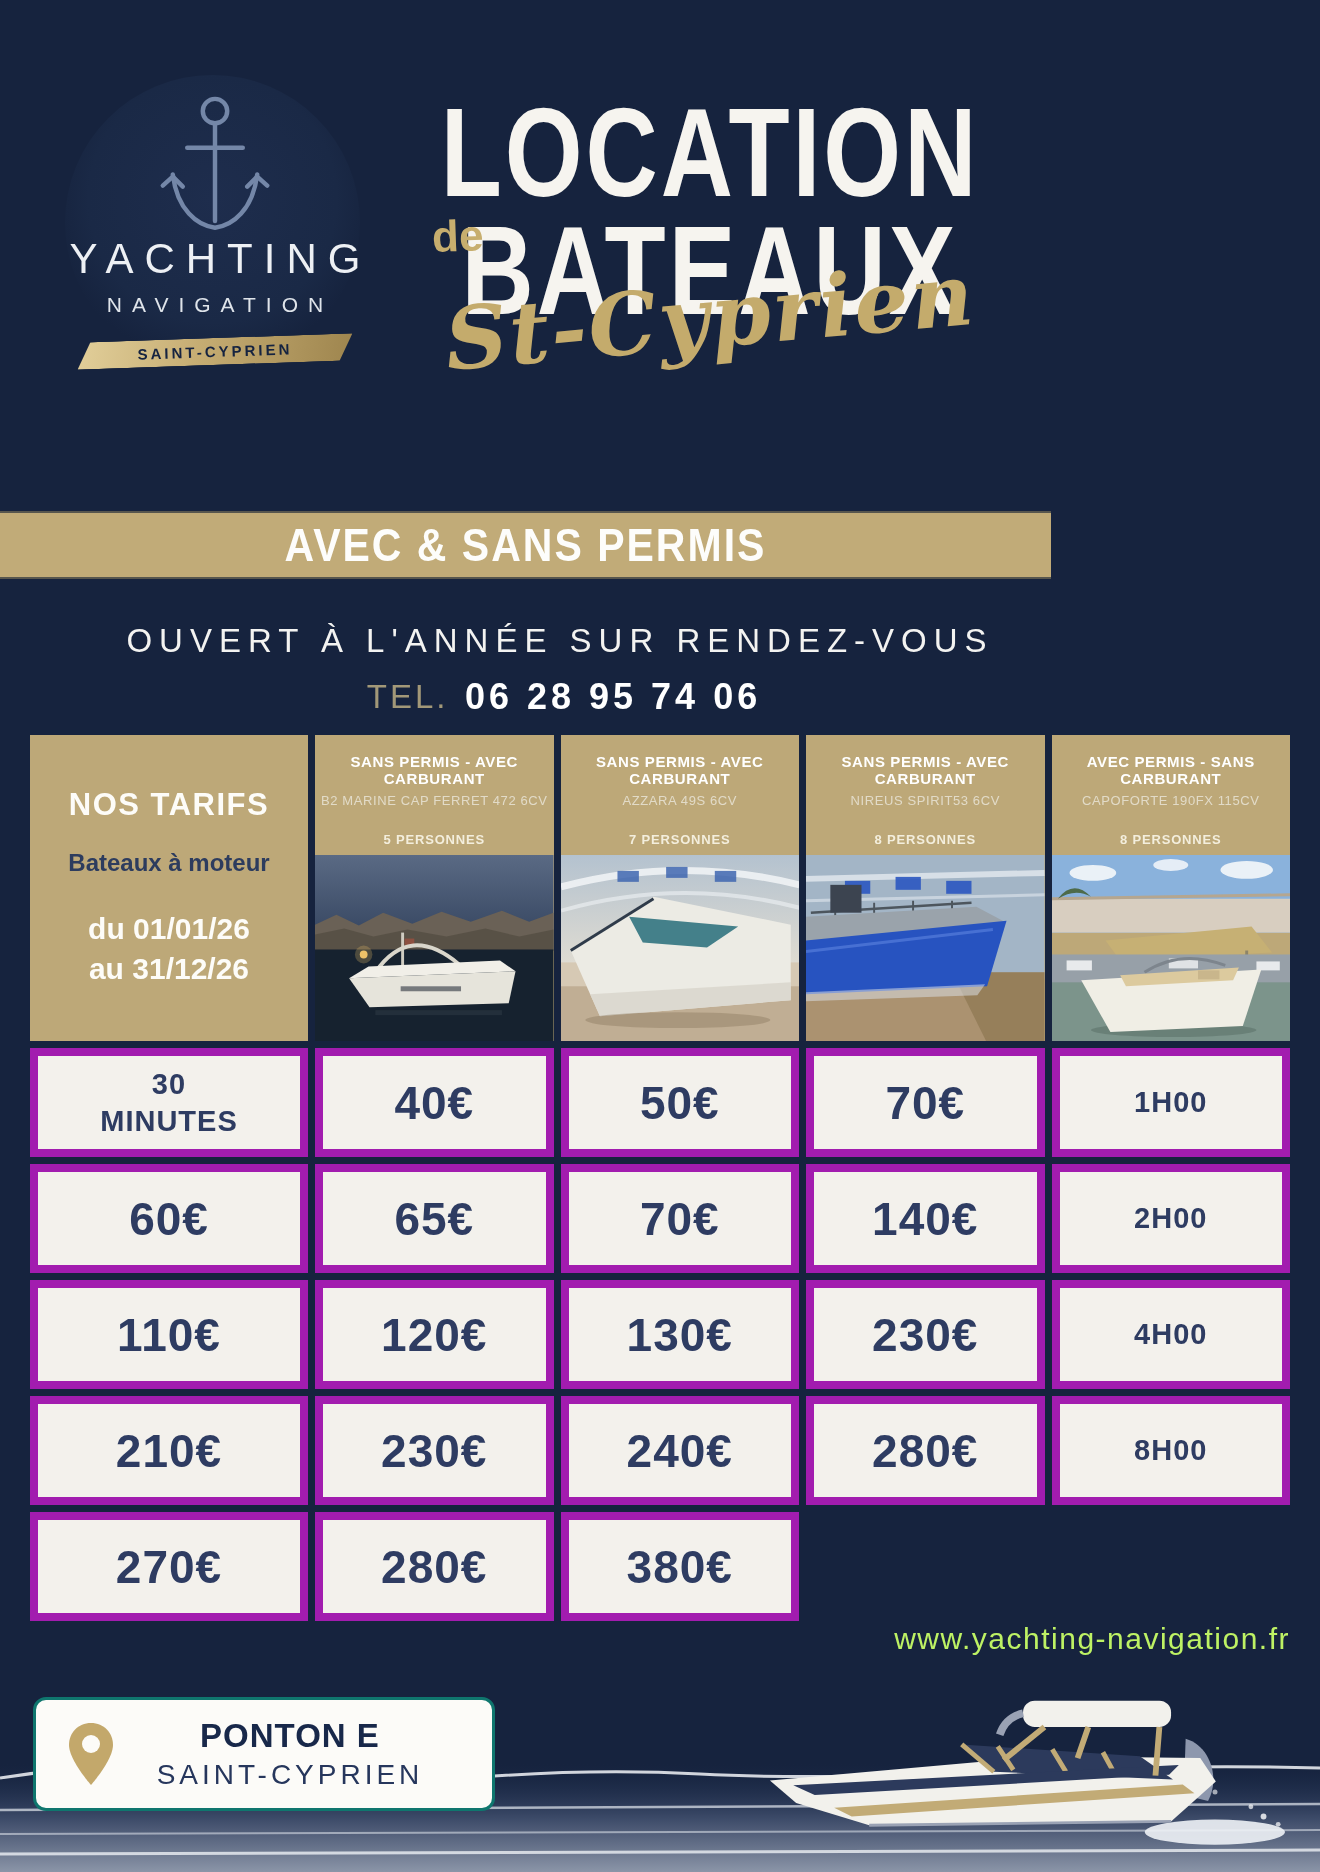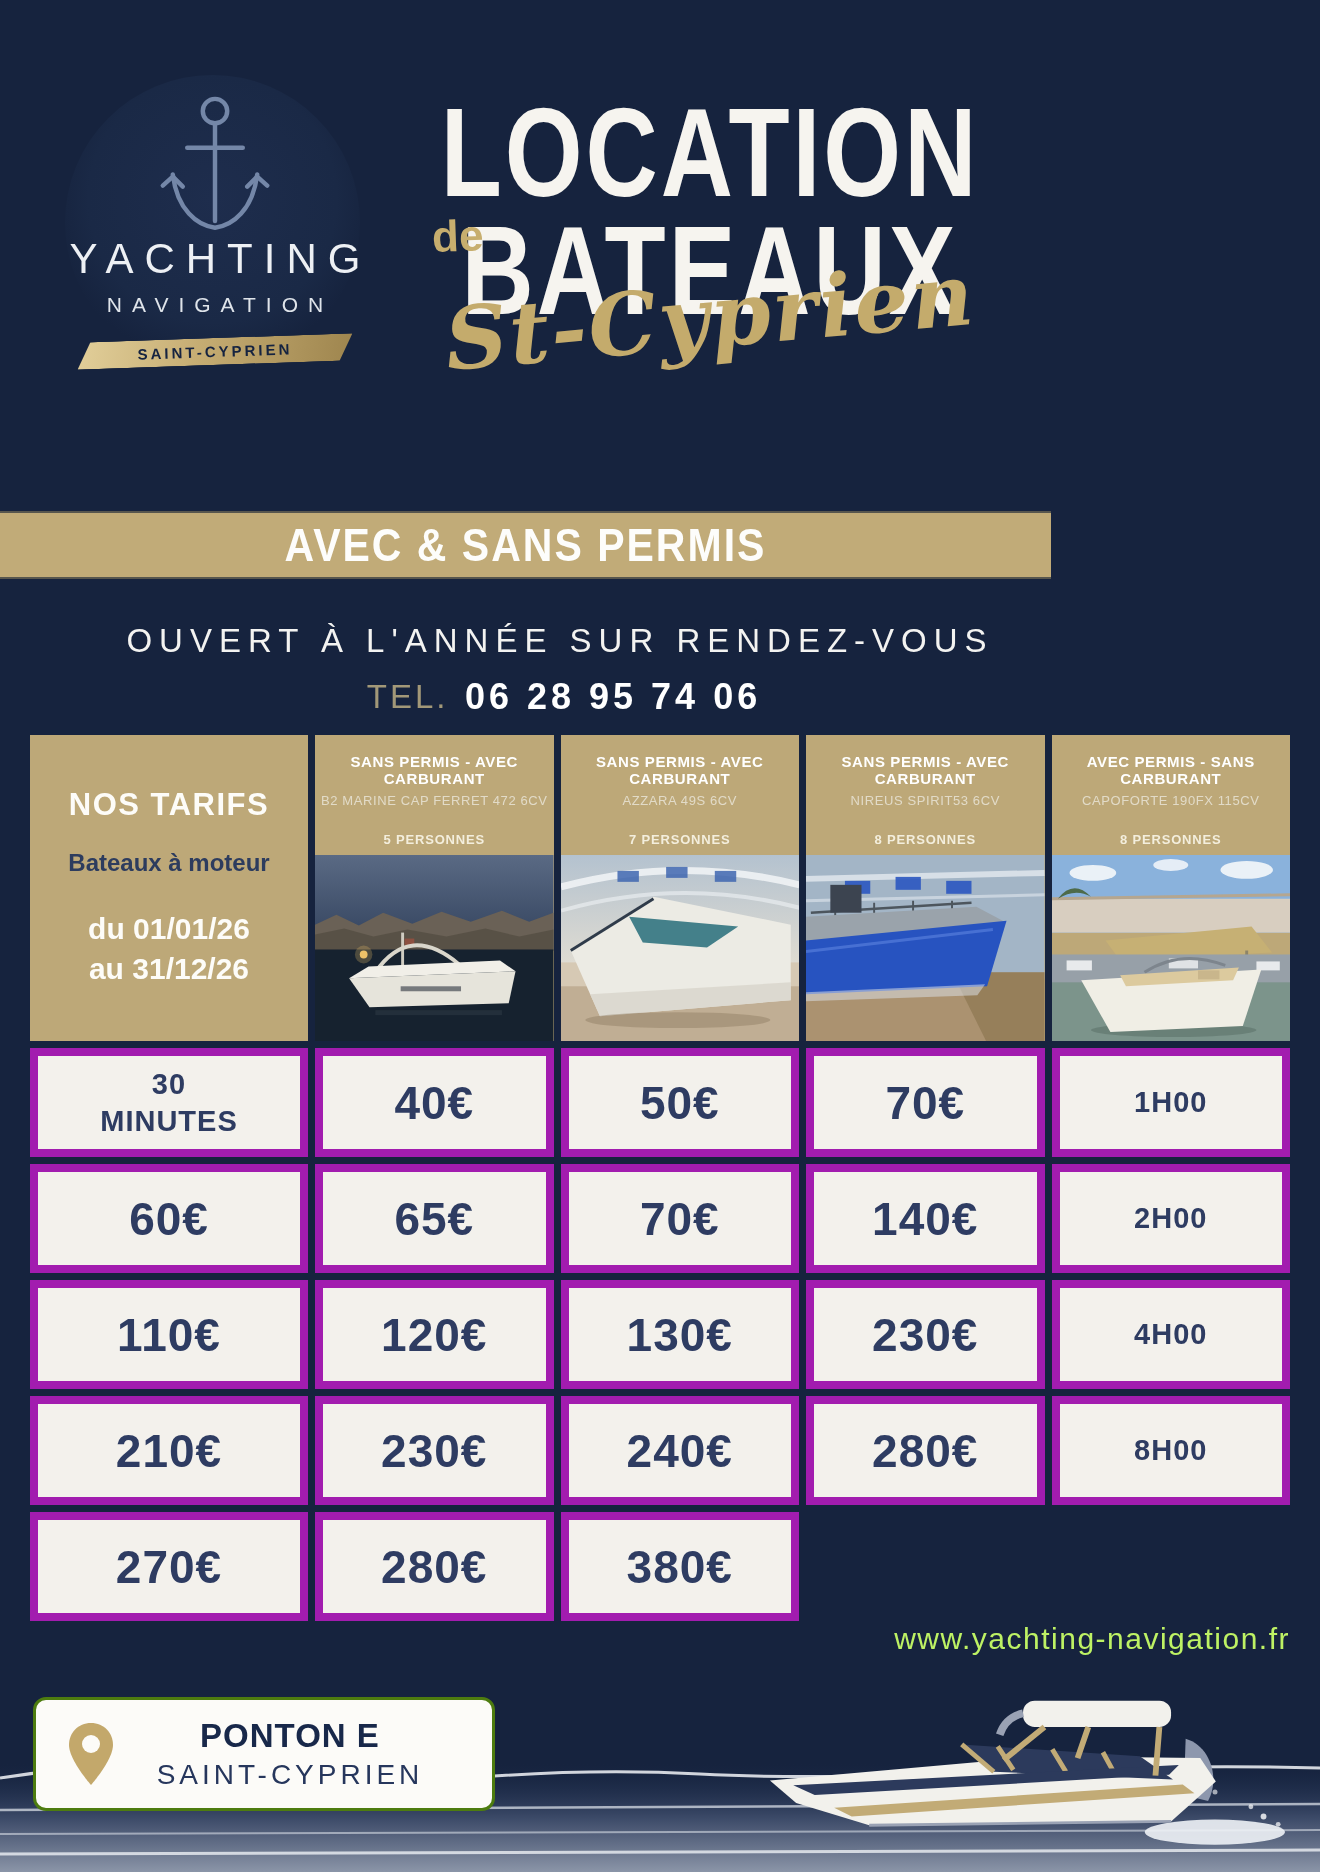--- a/index.html
+++ b/index.html
@@ -70,21 +70,21 @@
   .photo{flex:1;overflow:hidden;}
   .photo svg{display:block;width:100%;height:100%;}
   .pcell{background:#f3f1ec;border:8px solid #a21caf;box-sizing:border-box;
     display:flex;align-items:center;justify-content:center;text-align:center;}
   .duration{color:#2e3c62;font-size:29px;font-weight:700;letter-spacing:1px;max-width:175px;line-height:1.25;}
   .price{color:#2e3c62;font-size:46px;font-weight:700;letter-spacing:1px;}
 
   
   .website{position:absolute;top:1622px;right:30px;color:#bef264;font-size:30px;font-weight:500;letter-spacing:1.5px;}
   .badge{position:absolute;left:33px;top:1697px;width:462px;height:114px;background:#fcfbf8;
-    border:3px solid #4d7c0f;border-radius:13px;box-sizing:border-box;
+    border:3px solid #0f766e;border-radius:13px;box-sizing:border-box;
     display:flex;align-items:center;}
   .pin{width:54px;height:70px;margin-left:28px;flex:0 0 auto;}
   .badge-text{flex:1;text-align:center;padding-right:30px;}
   .badge-title{color:#18284a;font-size:33px;font-weight:700;letter-spacing:1px;}
   .badge-sub{color:#26365c;font-size:28px;font-weight:400;letter-spacing:4px;margin-top:4px;}
   .waves{position:absolute;left:0;bottom:0;width:1320px;height:150px;}
   .boat-illus{position:absolute;left:745px;top:1688px;width:560px;height:185px;}
 </style>
 </head>
 <body>

